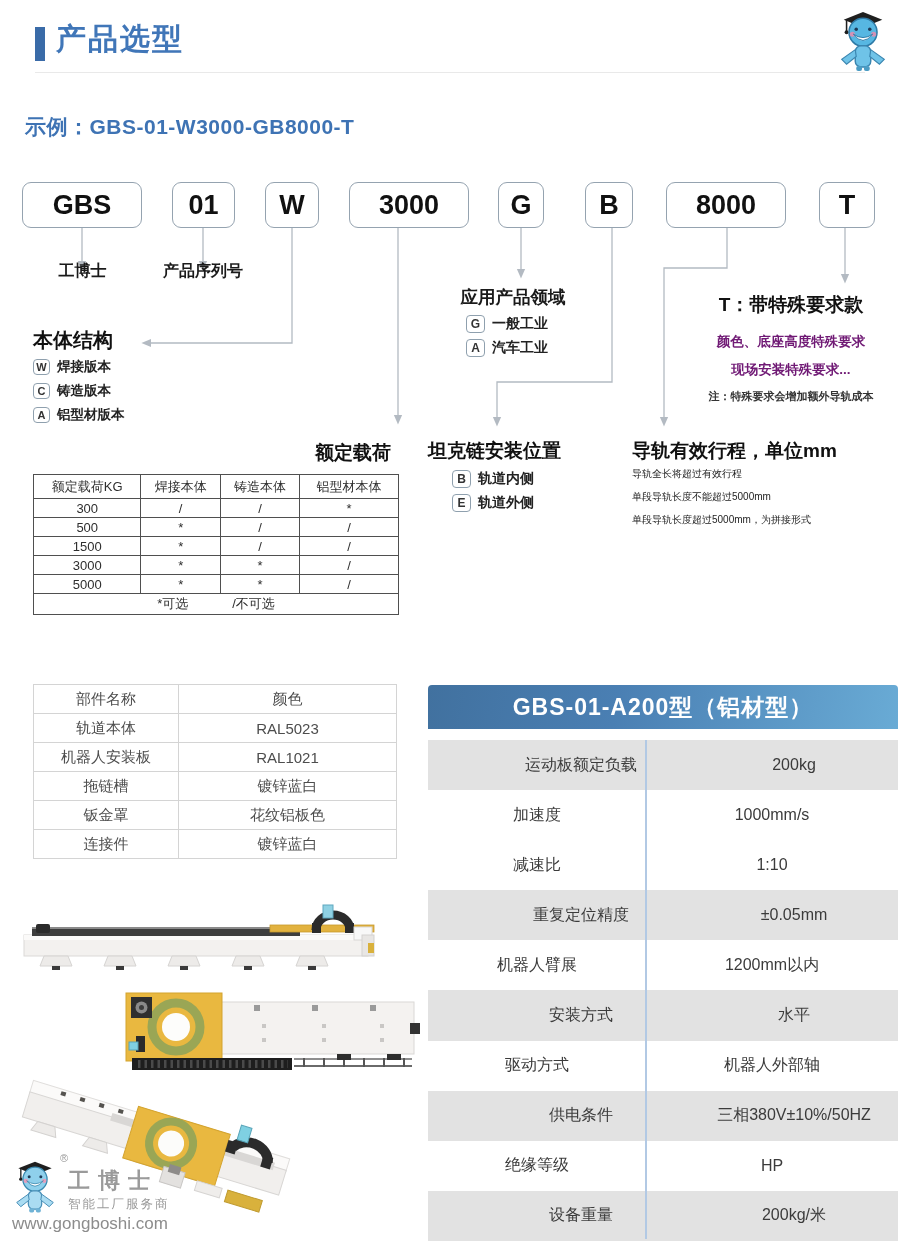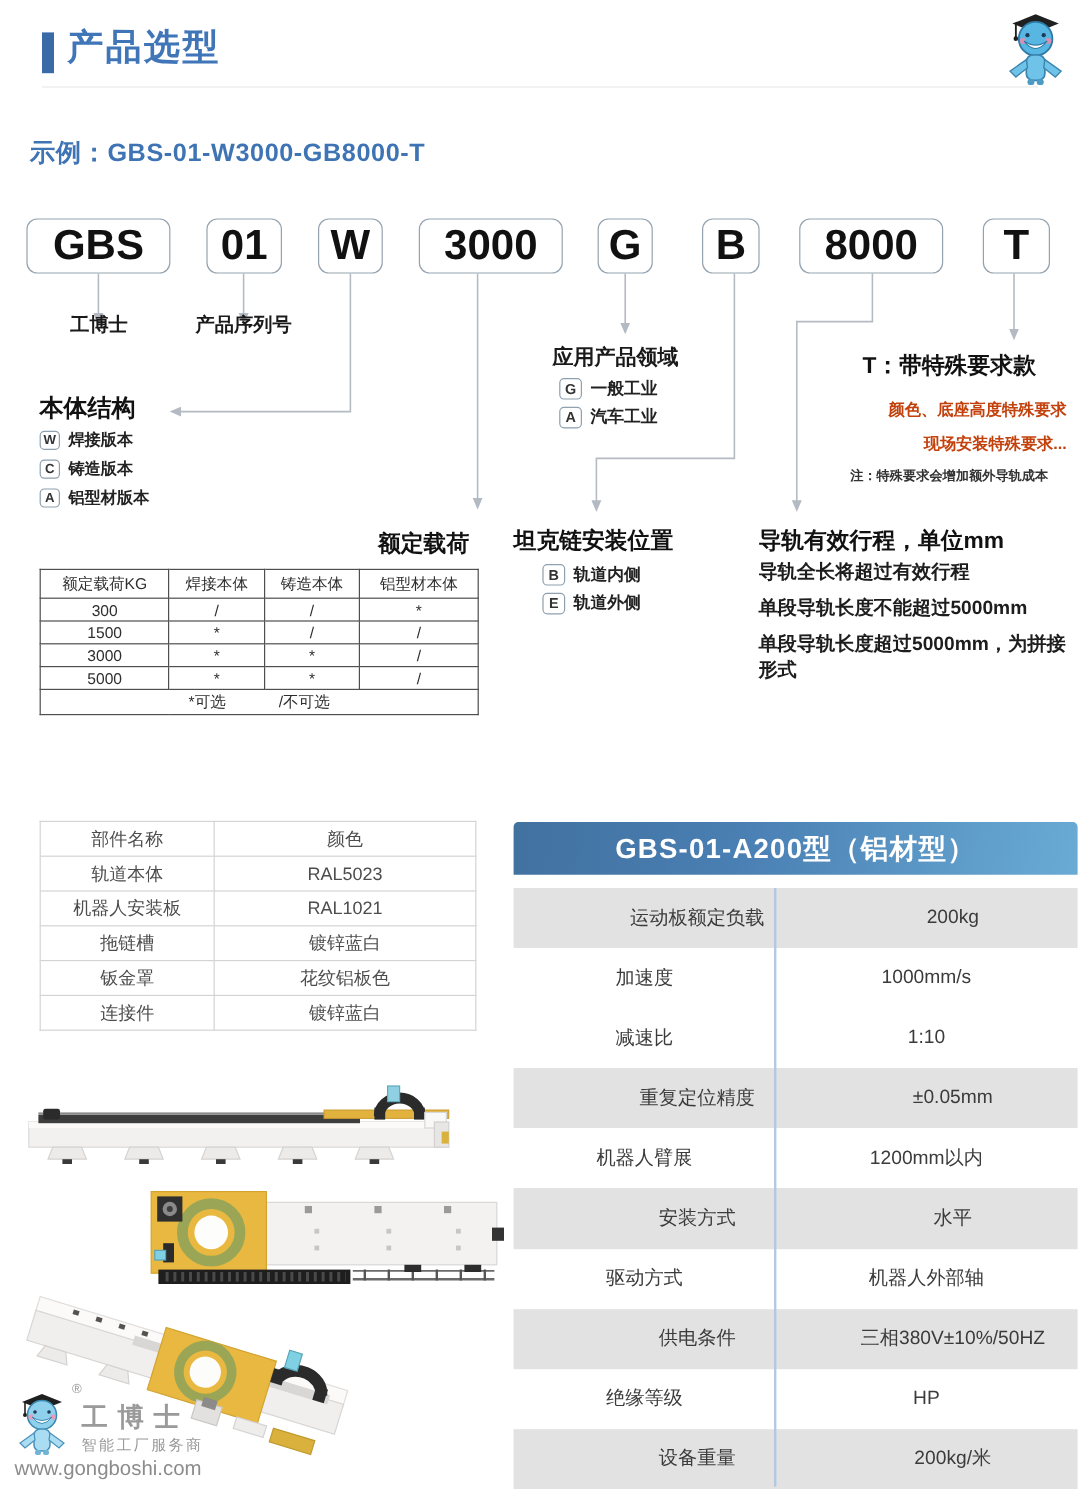--- a/index.html
+++ b/index.html
@@ -11,40 +11,40 @@
   .title-bar { position:absolute; left:35px; top:27px; width:10px; height:34px; background:#3a6ba8; }
   .page-title { position:absolute; left:56px; top:19px; font-size:30px; font-weight:bold; color:#4076b8; letter-spacing:2px; }
   .header-rule { position:absolute; left:35px; top:72px; width:830px; height:1px; background:#e9e9e9; }
   .mascot-top { position:absolute; left:834px; top:5px; width:58px; height:68px; }
 
   .example { position:absolute; left:25px; top:113px; font-size:21px; font-weight:bold; color:#3e73b4; letter-spacing:0.5px; }
 
   
   .code-box { position:absolute; top:182px; height:46px; border:1.5px solid #95a3b0; border-radius:9px;
               display:flex; align-items:center; justify-content:center;
-              font-size:35px; font-weight:bold; color:#111; background:#fff; }
+              font-size:27px; font-weight:bold; color:#111; background:#fff; }
 
   #connectors { position:absolute; left:0; top:0; }
 
   
   .ann { position:absolute; color:#1a1a1a; }
   .ann-label { font-size:16px; font-weight:bold; text-align:center; }
   .ann-title-sm { font-size:17.5px; font-weight:bold; text-align:center; }
   .ann-title { font-size:19px; font-weight:bold; color:#111; }
   .opt-row { display:flex; align-items:center; margin-bottom:6px; }
   .opt-code { display:inline-flex; align-items:center; justify-content:center; width:19px; height:18px;
               border:1px solid #8fa0ae; border-radius:4px; font-size:12px; font-weight:bold; color:#333;
               margin-right:7px; background:#fff; flex:0 0 auto; }
   .opt-label { font-size:14px; font-weight:bold; color:#222; }
   #structure-opts .opt-code { width:17px; height:16px; font-size:11px; }
   #structure-opts .opt-label { font-size:13.5px; }
   .sp-title { font-size:19px; font-weight:bold; color:#111; margin-bottom:15px; text-align:center; }
-  .sp-line { font-size:13.5px; font-weight:bold; color:#c2410c; margin-bottom:10px; text-align:right; }
+  .sp-line { font-size:13.5px; font-weight:bold; color:#701a75; margin-bottom:10px; text-align:center; }
   .sp-note { font-size:11px; font-weight:bold; color:#333; text-align:center; }
-  .note-line { font-size:16px; font-weight:bold; color:#1d1d1d; margin-bottom:9px; }
+  .note-line { font-size:10px; font-weight:normal; color:#1d1d1d; margin-bottom:9px; }
 
   
   .load-table { position:absolute; left:33px; top:474px; width:366px; border-collapse:collapse; }
   .load-table th, .load-table td { border:1px solid #4f4f4f; text-align:center; color:#2e2e2e;
                                    font-size:13px; font-weight:500; padding:0; }
   .load-table th { height:24px; }
   .load-table td { height:19px; }
   .load-table .legend-cell { height:21px; }
   .legend-cell span { margin:0 22px; }
 
@@ -208,20 +208,26 @@
           <th>铸造本体</th>
           <th>铝型材本体</th>
         </tr>
       </thead>
     <tbody id="load-body">
         <tr>
           <td>300</td>
           <td>/</td>
           <td>/</td>
           <td>*</td>
+        </tr>
+        <tr>
+          <td>500</td>
+          <td>*</td>
+          <td>/</td>
+          <td>/</td>
         </tr>
         <tr>
           <td>1500</td>
           <td>*</td>
           <td>/</td>
           <td>/</td>
         </tr>
         <tr>
           <td>3000</td>
           <td>*</td>

